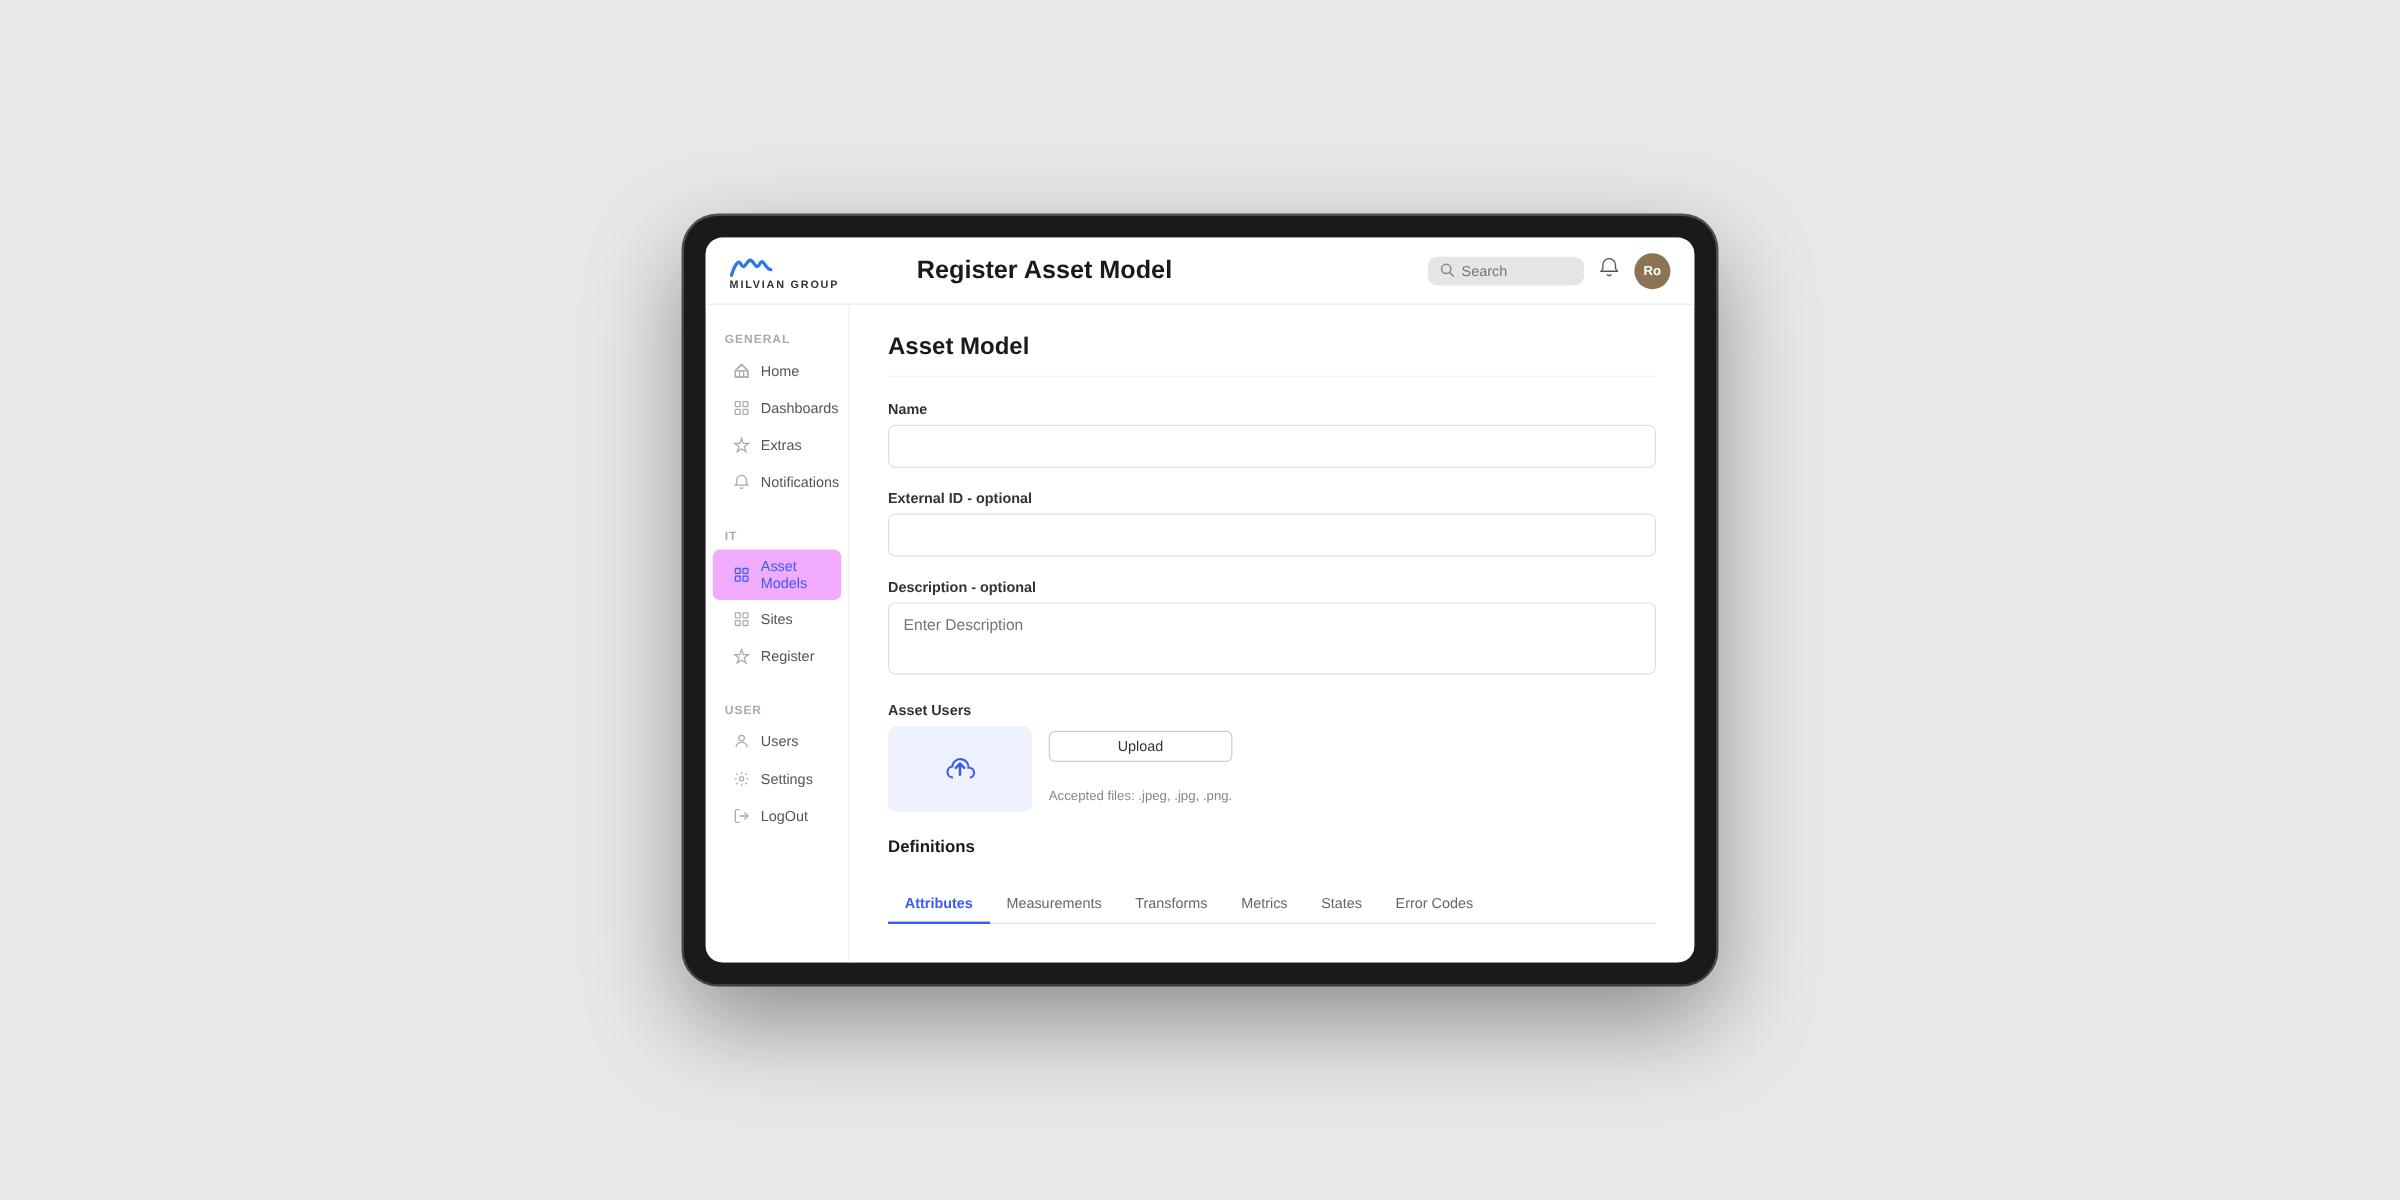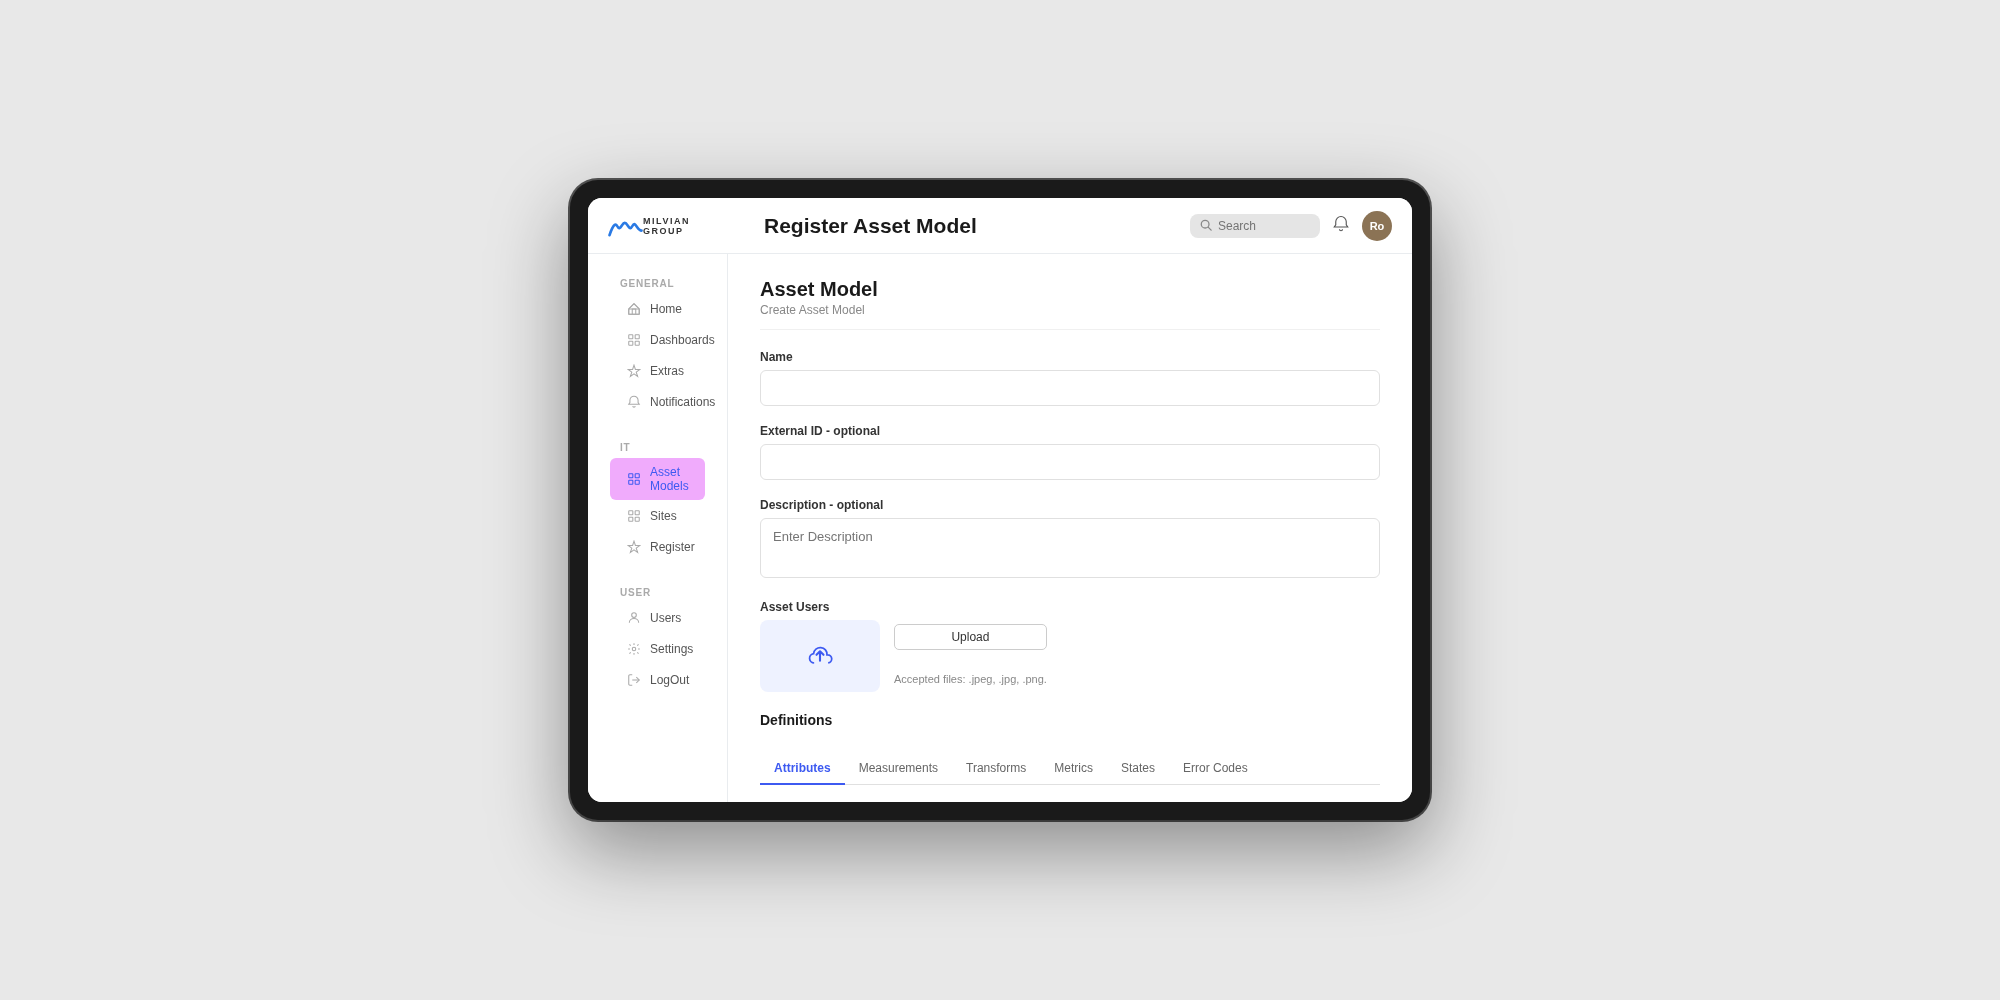--- a/index.html
+++ b/index.html
@@ -39,21 +39,21 @@
       padding: 0 20px;
       height: 56px;
       border-bottom: 1px solid #e9ecef;
       background: #fff;
       flex-shrink: 0;
     }
 
     .sidebar-logo {
       width: 140px;
       display: flex;
-      flex-direction: row;
+      flex-direction: column;
       align-items: flex-start;
       padding-right: 16px;
     }
 
     .logo-icon {
       width: 36px;
       height: 22px;
     }
 
     .logo-text {
@@ -117,24 +117,24 @@
 
     
     .main-layout {
       display: flex;
       flex: 1;
       overflow: hidden;
     }
 
     
     .sidebar {
-      width: 140px;
+      width: 120px;
       background: #fff;
       border-right: 1px solid #e9ecef;
-      padding: 16px 16px;
+      padding: 16px 0;
       flex-shrink: 0;
       overflow-y: auto;
     }
 
     .sidebar-section-label {
       font-size: 10px;
       font-weight: 600;
       color: #aaa;
       text-transform: uppercase;
       letter-spacing: 0.8px;
@@ -478,21 +478,20 @@
               <line x1="21" y1="12" x2="9" y2="12"></line>
             </svg>
           </span>
           <span class="sidebar-item-label">LogOut</span>
         </div>
       </div>
 
       <div class="content">
         <div class="page-header">
           <div class="page-title">Asset Model</div>
-          <div class="page-subtitle">Create Asset Model</div>
         </div>
 
         <div class="form-section">
 
           <div class="form-field">
             <label class="form-label">Name</label>
             <input type="text" class="form-input" style="">
           </div>
 
           <div class="form-field">

